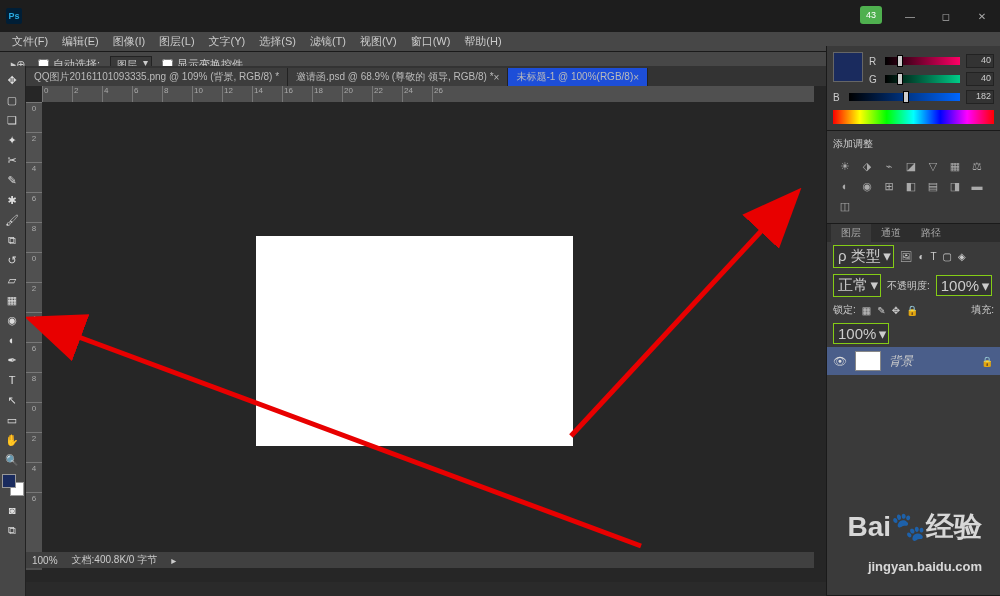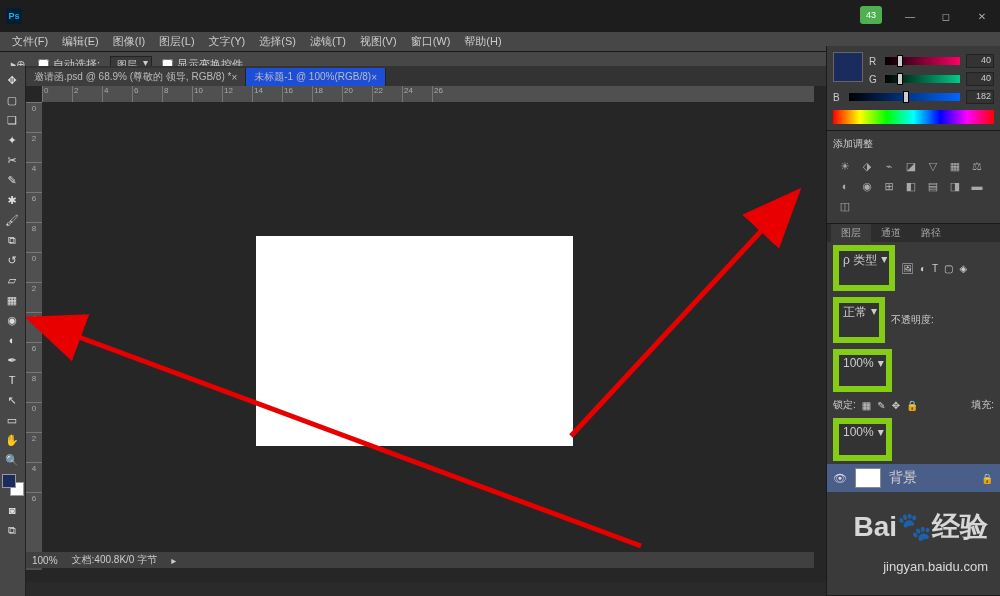--- a/index.html
+++ b/index.html
@@ -51,30 +51,30 @@
 .sR{background:linear-gradient(90deg,#000,#ff0066)}
 .sG{background:linear-gradient(90deg,#000,#00cc88)}
 .sB{background:linear-gradient(90deg,#000,#0066ff)}
 .thumb{position:absolute;top:-2px;width:6px;height:12px;background:#ccc;border:1px solid #000}
 .cval{width:28px;height:14px;background:#333;border:1px solid #222;font-size:9px;text-align:right;padding-right:2px}
 .spectrum{height:14px;background:linear-gradient(90deg,#f00,#ff0,#0f0,#0ff,#00f,#f0f,#f00);margin-top:4px}
 .swatch{width:30px;height:30px;background:#1a2b5e;border:1px solid #666;float:left;margin-right:6px}
 .adj-grid{display:flex;flex-wrap:wrap;gap:6px;padding:4px}
 .adj-ico{width:16px;height:14px;display:flex;align-items:center;justify-content:center;color:#aaa;font-size:11px}
 .lay-opts{display:flex;align-items:center;padding:3px 6px;gap:6px;font-size:10px;flex-wrap:wrap}
-.lay-opts .dd2{background:#333;border:6px solid #84cc16;padding:1px 12px 16px 4px;position:relative;font-size:12px}
+.lay-opts .dd2{background:#333;border:1px solid #84cc16;padding:1px 12px 1px 4px;position:relative;font-size:15px}
 .lay-opts .dd2::after{content:"▾";position:absolute;right:2px}
 .layers-list{flex:1;overflow:auto}
 .layer{display:flex;align-items:center;height:28px;background:#4a5e8a;padding:0 6px;gap:8px}
 .eye{color:#ddd;font-size:11px}
 .lthumb{width:26px;height:20px;background:#fff;border:1px solid #888}
-.lname{font-size:14px;flex:1}
+.lname{font-size:12px;font-style:italic;flex:1}
 .lock{color:#ccc;font-size:10px}
-.watermark{position:absolute;right:12px;bottom:18px;color:rgba(255,255,255,.8);font-size:28px;font-weight:bold;text-align:right;pointer-events:none}
-.watermark .sub{font-size:13px;font-weight:normal}
+.watermark{position:absolute;right:18px;bottom:18px;color:rgba(255,255,255,.8);font-size:28px;font-weight:bold;text-align:right;pointer-events:none}
+.watermark .sub{font-size:13px;font-weight:bold}
 </style>
 </head>
 <body>
 
 <div class="titlebar">
   <div class="ps-logo">Ps</div>
   <div class="win-controls">
     <div class="notif">43</div>
     <div class="wc">—</div>
     <div class="wc">◻</div>
@@ -141,20 +141,21 @@
 <div class="right-dock">
   <div class="dock-ico">⧉</div>
   <div class="dock-ico">🖌</div>
   <div class="dock-ico">⊞</div>
   <div class="dock-ico">A</div>
   <div class="dock-ico">¶</div>
 </div>
 
 <div class="workspace">
   <div class="doc-tabs">
+    <div class="doc-tab">QQ图片20161101093335.png @ 109% (背景, RGB/8) *</div>
     <div class="doc-tab"><span>邀请函.psd @ 68.9% (尊敬的          领导, RGB/8) *</span> ×</div>
     <div class="doc-tab active"><span>未标题-1 @ 100%(RGB/8)</span> ×</div>
   </div>
   <div class="canvas-area">
     <div class="ruler-h">
       <div class="tick">0</div>
         <div class="tick">2</div>
         <div class="tick">4</div>
         <div class="tick">6</div>
         <div class="tick">8</div>

